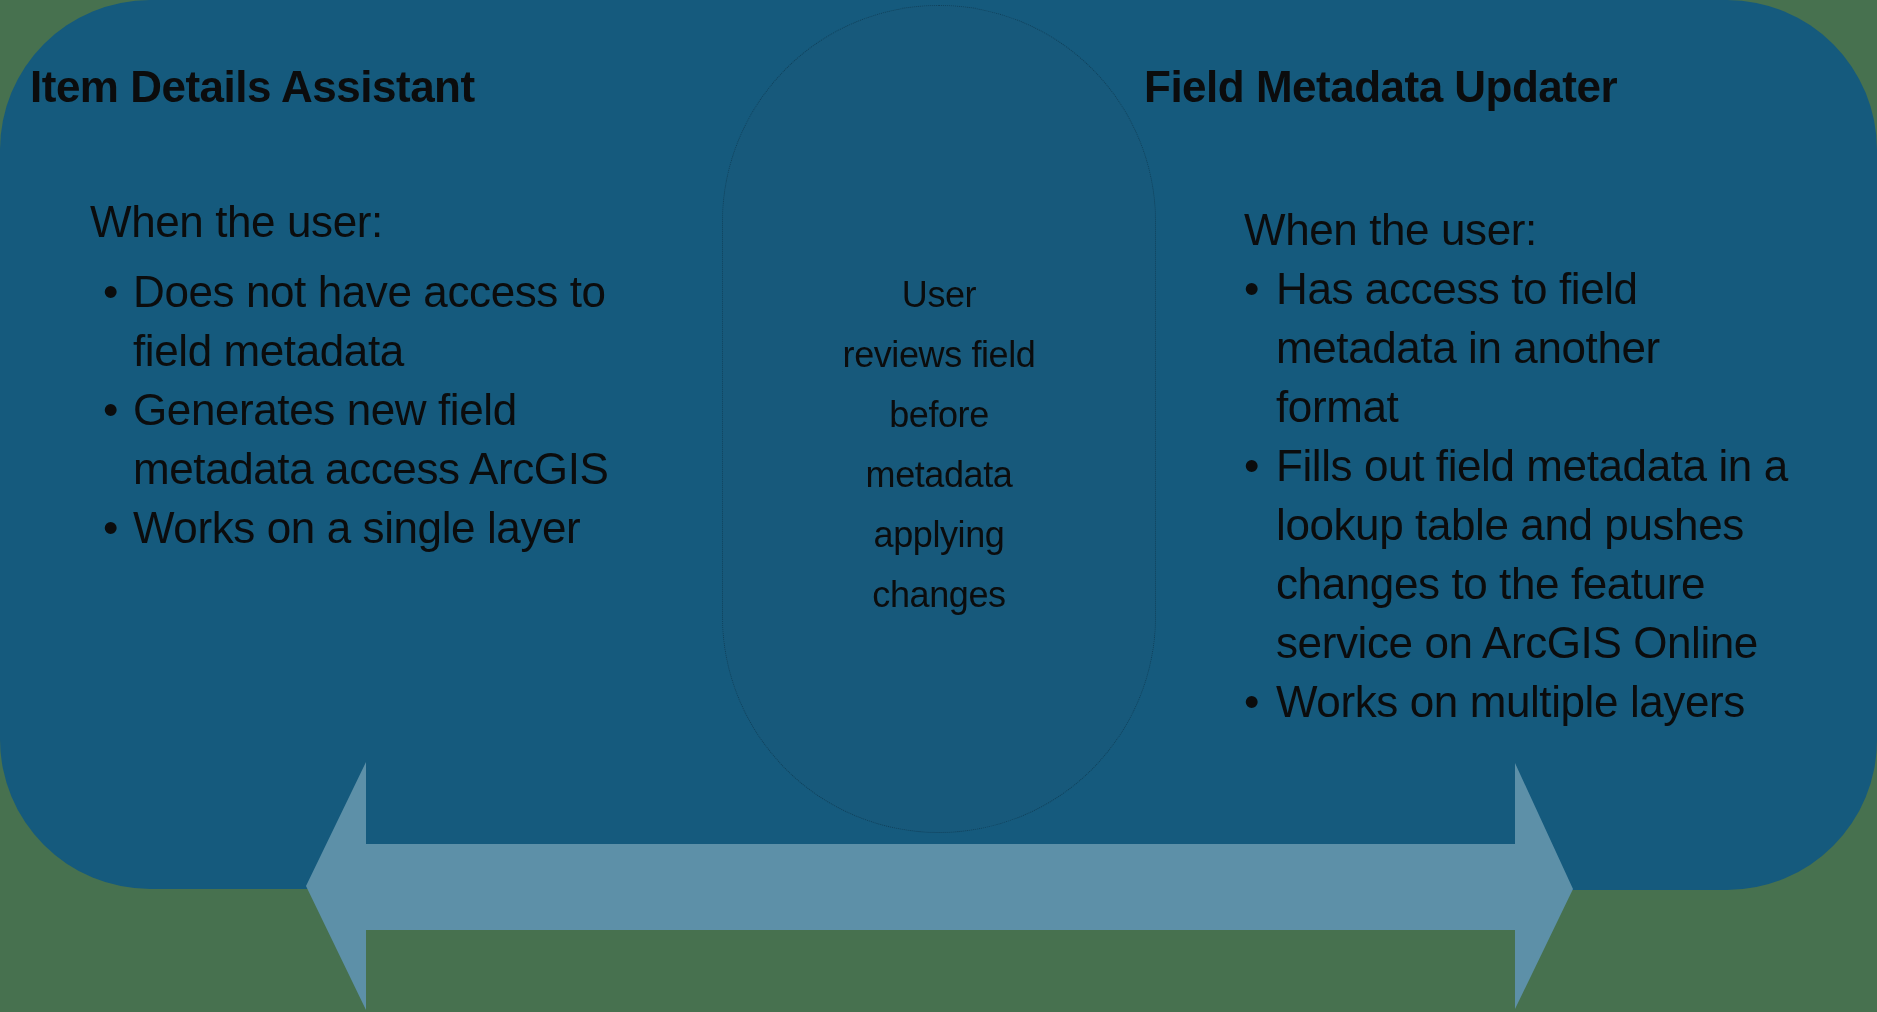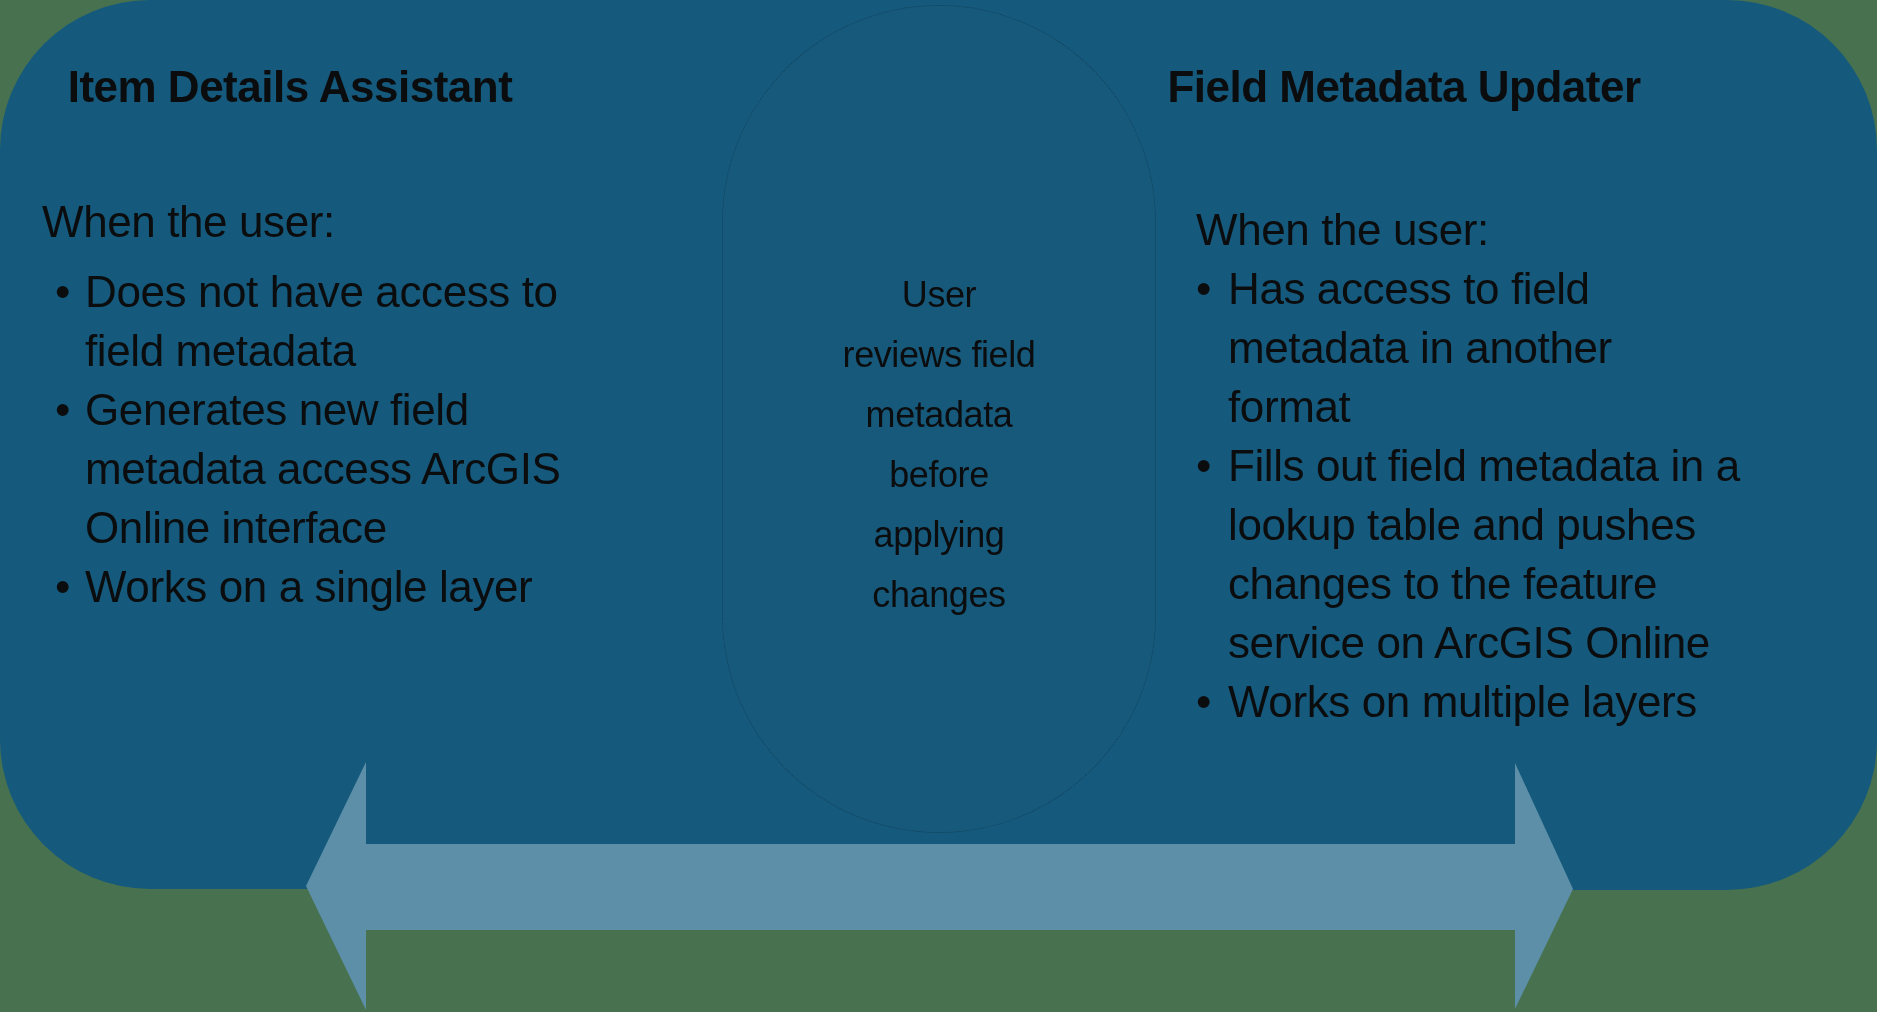--- a/index.html
+++ b/index.html
@@ -21,25 +21,25 @@
   .panel-right{left:900px;width:977px;height:890px;border-radius:0 150px 150px 0;}
   .capsule{
     position:absolute;left:722px;top:5px;width:434px;height:828px;
     background:var(--capsule);
     border:1px dotted rgba(6,28,40,.38);
     border-radius:217px;box-sizing:border-box;
   }
   .arrow-svg{position:absolute;left:0;top:0;width:1877px;height:1012px;}
   .title{
     position:absolute;top:62px;font-size:44px;font-weight:700;
-    text-align:center;white-space:nowrap;letter-spacing:-.5px;
+    white-space:nowrap;letter-spacing:-.5px;
   }
   .title-left{left:30px;width:520px;}
   .title-right{left:1144px;width:520px;}
-  .body{position:absolute;font-size:44px;line-height:59px;letter-spacing:-.4px;}
+  .body{position:absolute;font-size:44px;line-height:59px;letter-spacing:-.4px;margin-left:48px;}
   .body-left{left:42px;top:192px;}
   .body-right{left:1196px;top:200px;}
   .intro-left{margin-bottom:11px;}
   .bullet{display:flex;}
   .body-left .dot{width:43px;padding-left:13px;box-sizing:border-box;flex:0 0 43px;}
   .body-right .dot{width:32px;flex:0 0 32px;}
   .tline{white-space:nowrap;}
   .mid-text{
     position:absolute;left:722px;top:265px;width:434px;
     text-align:center;font-size:36px;line-height:60px;letter-spacing:-.4px;
@@ -70,21 +70,20 @@
           <div class="blines">
             <div class="tline">Does not have access to</div>
             <div class="tline">field metadata</div>
           </div>
         </div>
         <div class="bullet">
           <span class="dot">•</span>
           <div class="blines">
             <div class="tline">Generates new field</div>
             <div class="tline">metadata access ArcGIS</div>
-            <div class="tline">Online interface</div>
           </div>
         </div>
         <div class="bullet">
           <span class="dot">•</span>
           <div class="blines">
             <div class="tline">Works on a single layer</div>
           </div>
         </div>
       </div>
   </div>
@@ -114,19 +113,19 @@
           <div class="blines">
             <div class="tline">Works on multiple layers</div>
           </div>
         </div>
       </div>
   </div>
 
   <div class="mid-text">
       <div class="tline">User</div>
       <div class="tline">reviews field</div>
+      <div class="tline">before</div>
       <div class="tline">metadata</div>
-      <div class="tline">before</div>
       <div class="tline">applying</div>
       <div class="tline">changes</div>
     </div>
 
 </div>
 
 </body></html>

